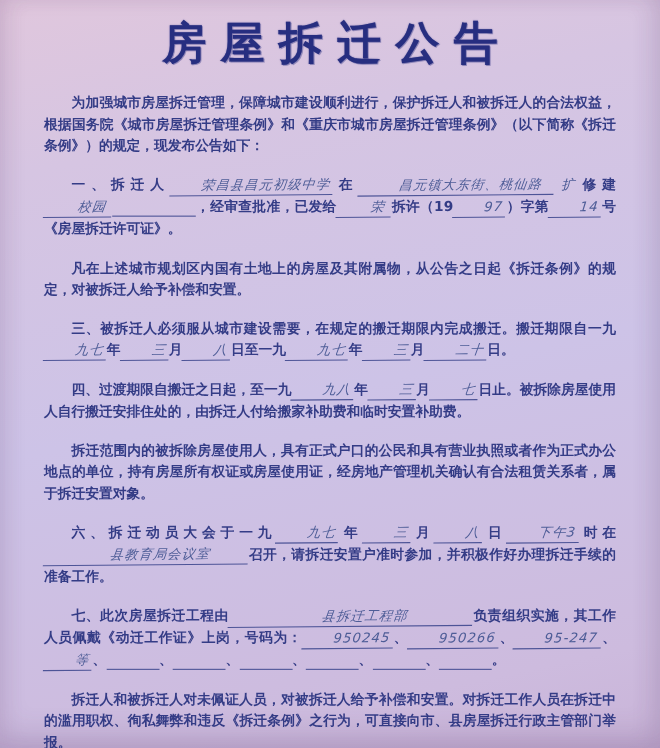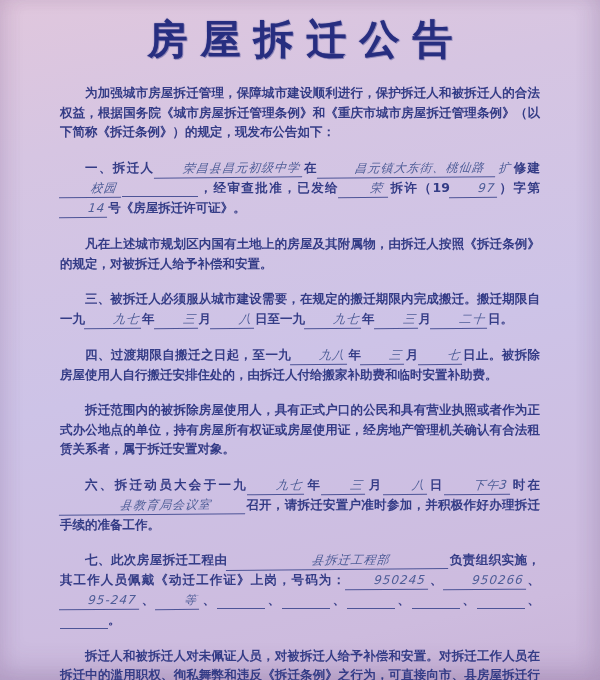--- a/index.html
+++ b/index.html
@@ -10,21 +10,21 @@
   html,body{margin:0;padding:0;}
   body{
     width:600px;height:680px;overflow:hidden;
     background:linear-gradient(168deg,#e0c7dd 0%,#d6c5e2 20%,#cdc3e7 52%,#cdbbde 88%,#c9b4d8 100%);
     font-family:"DejaVu Sans","Liberation Sans",sans-serif;
     color:var(--ink);
     position:relative;
   }
   .vignette{position:absolute;inset:0;pointer-events:none;
     box-shadow:inset 0 -14px 24px rgba(84,56,104,.16), inset -10px 0 18px rgba(84,56,104,.07), inset 10px 0 14px rgba(150,110,160,.06);}
-  .paper{padding:4px 44px 0;height:664px;position:relative;}
+  .paper{padding:4px 24px 0;height:664px;position:relative;}
   h1.title{
     font-size:40px;font-weight:900;text-align:center;
     letter-spacing:13px;text-indent:13px;
     color:var(--title-ink);
     text-shadow:0 0 1.2px rgba(38,44,125,.75), 1px 1px 0 rgba(38,44,125,.35);
     margin:8px 0 12px;
   }
   .para{
     margin:16px;font-size:12.5px;font-weight:700;line-height:19.5px;
     text-indent:2em;text-align:justify;color:var(--ink);
@@ -48,21 +48,21 @@
 <body>
 
 <div class="vignette"></div>
 
 <main class="paper">
   <h1 class="title">房屋拆迁公告</h1>
 
   <div id="paragraphs">
       <p class="para"><span class="print">为加强城市房屋拆迁管理，保障城市建设顺利进行，保护拆迁人和被拆迁人的合法权益，根据国务院《城市房屋拆迁管理条例》和《重庆市城市房屋拆迁管理条例》（以下简称《拆迁条例》）的规定，现发布公告如下：</span></p>
       <p class="para"><span class="print">一、拆迁人</span><span class="blank ib hand" style="min-width: 148px;">荣昌县昌元初级中学</span><span class="print">在</span><span class="blank ib hand" style="min-width: 178px;">昌元镇大东街、桃仙路</span><span class="hand nou">扩</span><span class="print">修建</span><span class="blank ib hand" style="min-width: 62px;">校园</span><span class="blank ib" style="min-width: 76px;">&nbsp;</span><span class="print">，经审查批准，已发给</span><span class="blank ib hand" style="min-width: 50px;">荣</span><span class="print">拆许（19</span><span class="blank ib hand" style="min-width: 36px;">97</span><span class="print">）字第</span><span class="blank ib hand" style="min-width: 48px;">14</span><span class="print">号《房屋拆迁许可证》。</span></p>
-      <p class="para"><span class="print">凡在上述城市规划区内国有土地上的房屋及其附属物，由拆迁人按照《拆迁条例》的规定，对被拆迁人给予补偿和安置。</span></p>
+      <p class="para"><span class="print">凡在上述城市规划区内国有土地上的房屋及其附属物，从公告之日起《拆迁条例》的规定，对被拆迁人给予补偿和安置。</span></p>
       <p class="para"><span class="print">三、被拆迁人必须服从城市建设需要，在规定的搬迁期限内完成搬迁。搬迁期限自一九</span><span class="blank ib hand" style="min-width: 42px;">九七</span><span class="print">年</span><span class="blank ib hand" style="min-width: 36px;">三</span><span class="print">月</span><span class="blank ib hand" style="min-width: 36px;">八</span><span class="print">日至一九</span><span class="blank ib hand" style="min-width: 42px;">九七</span><span class="print">年</span><span class="blank ib hand" style="min-width: 36px;">三</span><span class="print">月</span><span class="blank ib hand" style="min-width: 42px;">二十</span><span class="print">日。</span></p>
       <p class="para"><span class="print">四、过渡期限自搬迁之日起，至一九</span><span class="blank ib hand" style="min-width: 44px;">九八</span><span class="print">年</span><span class="blank ib hand" style="min-width: 36px;">三</span><span class="print">月</span><span class="blank ib hand" style="min-width: 42px;">七</span><span class="print">日止。被拆除房屋使用人自行搬迁安排住处的，由拆迁人付给搬家补助费和临时安置补助费。</span></p>
       <p class="para"><span class="print">拆迁范围内的被拆除房屋使用人，具有正式户口的公民和具有营业执照或者作为正式办公地点的单位，持有房屋所有权证或房屋使用证，经房地产管理机关确认有合法租赁关系者，属于拆迁安置对象。</span></p>
       <p class="para"><span class="print">六、拆迁动员大会于一九</span><span class="blank ib hand" style="min-width: 42px;">九七</span><span class="print">年</span><span class="blank ib hand" style="min-width: 38px;">三</span><span class="print">月</span><span class="blank ib hand" style="min-width: 38px;">八</span><span class="print">日</span><span class="blank ib hand" style="min-width: 44px;">下午3</span><span class="print">时在</span><span class="blank ib hand" style="min-width: 186px;">县教育局会议室</span><span class="print">召开，请拆迁安置户准时参加，并积极作好办理拆迁手续的准备工作。</span></p>
       <p class="para"><span class="print">七、此次房屋拆迁工程由</span><span class="blank ib hand" style="min-width: 222px;">县拆迁工程部</span><span class="print">负责组织实施，其工作人员佩戴《动迁工作证》上岗，号码为：</span><span class="blank ib hand" style="min-width: 56px;">950245</span><span class="print">、</span><span class="blank ib hand" style="min-width: 56px;">950266</span><span class="print">、</span><span class="blank ib hand" style="min-width: 56px;">95-247</span><span class="print">、</span><span class="blank ib hand" style="min-width: 34px;">等</span><span class="print">、</span><span class="blank ib" style="min-width: 48px;">&nbsp;</span><span class="print">、</span><span class="blank ib" style="min-width: 48px;">&nbsp;</span><span class="print">、</span><span class="blank ib" style="min-width: 48px;">&nbsp;</span><span class="print">、</span><span class="blank ib" style="min-width: 48px;">&nbsp;</span><span class="print">、</span><span class="blank ib" style="min-width: 48px;">&nbsp;</span><span class="print">、</span><span class="blank ib" style="min-width: 48px;">&nbsp;</span><span class="print">。</span></p>
       <p class="para"><span class="print">拆迁人和被拆迁人对未佩证人员，对被拆迁人给予补偿和安置。对拆迁工作人员在拆迁中的滥用职权、徇私舞弊和违反《拆迁条例》之行为，可直接向市、县房屋拆迁行政主管部门举报。</span></p>
     </div>
 
   <div class="footer">
 

